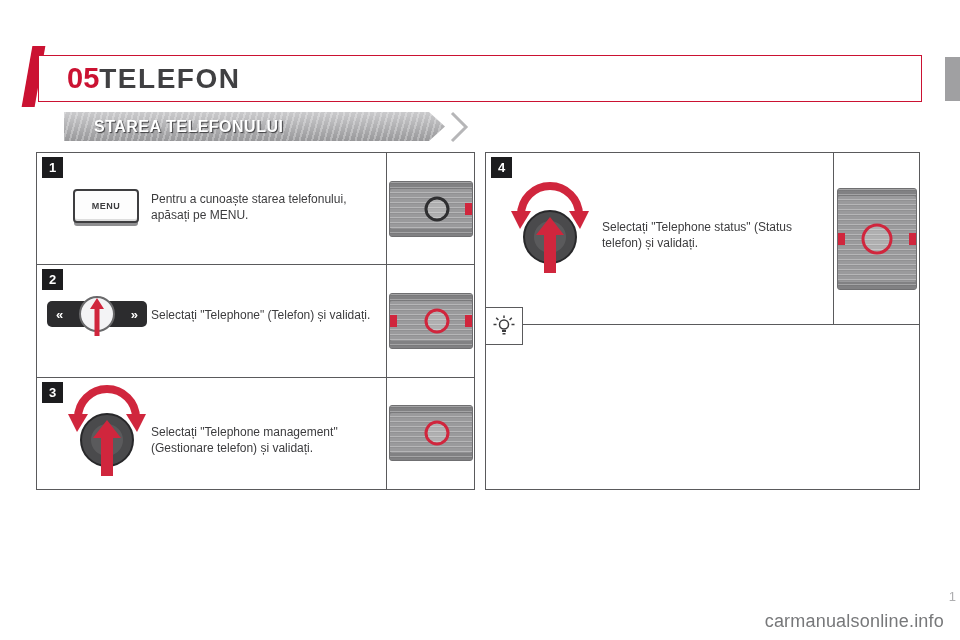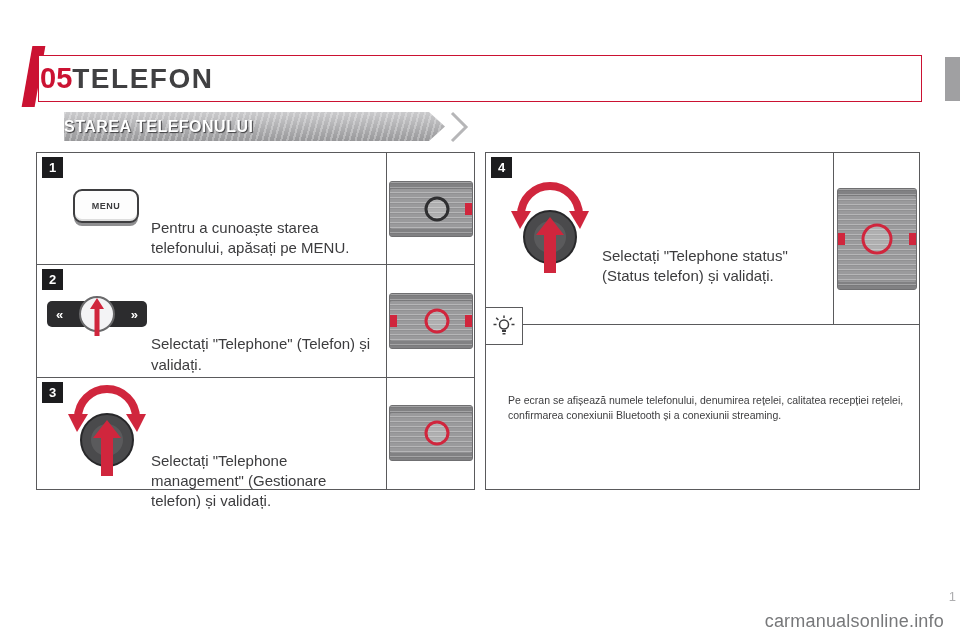--- a/index.html
+++ b/index.html
@@ -15,29 +15,29 @@
   
   .accent-slant{
     position:absolute;left:27px;top:46px;width:13px;height:61px;
     background:#cb1232;transform:skewX(-10deg);
   }
   .header-box{
     position:absolute;left:38px;top:55px;width:882px;height:45px;
     border:1px solid #cb1232;display:flex;align-items:center;
     background:#fff;
   }
-  .chapter{color:#cb1232;font-size:29px;font-weight:bold;margin-left:1px;}
+  .chapter{color:#cb1232;font-size:29px;font-weight:bold;margin-left:28px;}
   .title{color:#404042;font-size:28px;font-weight:bold;letter-spacing:1.5px;}
   .edge-tab{position:absolute;right:0;top:57px;width:15px;height:44px;background:#a0a0a2;}
 
   
   .banner{
     position:absolute;left:64px;top:112px;width:381px;height:29px;
     background:linear-gradient(180deg,#cbcbcd,#98989a);
-    display:flex;align-items:center;padding-left:0;box-sizing:border-box;
+    display:flex;align-items:center;padding-left:30px;box-sizing:border-box;
     clip-path:polygon(0 0,calc(100% - 16px) 0,100% 50%,calc(100% - 16px) 100%,0 100%);
   }
   .banner::before{
     content:"";position:absolute;inset:0;
     background:repeating-linear-gradient(105deg,rgba(255,255,255,.28) 0 2px,transparent 2px 6px);
   }
   .banner-text{
     position:relative;color:#fff;font-size:16px;font-weight:bold;letter-spacing:.5px;
     text-shadow:1px 1px 1px rgba(55,55,57,.95);
   }
@@ -51,26 +51,26 @@
   .row{flex:1;display:grid;grid-template-columns:1fr 88px;border-bottom:1px solid #5a5a5c;}
   .row:last-child{border-bottom:none;}
   .row-content{position:relative;}
   .thumb-cell{border-left:1px solid #5a5a5c;display:flex;align-items:center;justify-content:center;}
 
   .badge{
     position:absolute;left:5px;top:4px;width:21px;height:21px;
     background:#1c1c1e;color:#fff;font-size:13px;font-weight:bold;
     display:flex;align-items:center;justify-content:center;
   }
-  .step-text{position:absolute;left:114px;top:38px;width:228px;font-size:15px;line-height:1.35;color:#3c3c3e;margin-top:27px;}
+  .step-text{position:absolute;left:114px;top:38px;width:228px;font-size:12px;line-height:1.35;color:#3c3c3e;}
 
   
   .menu-btn{
     position:absolute;left:36px;top:36px;width:62px;height:30px;
-    background:#fdfdfd;border:2px solid #3e3e40;border-radius:9px;
+    background:#fdfdfd;border:2px solid #3e3e40;border-radius:4px;
     box-shadow:0 4px 0 -1px #8f8f91, inset 0 -2px 0 #ddd;
     display:flex;align-items:center;justify-content:center;
     font-size:9px;font-weight:bold;letter-spacing:.5px;color:#3c3c3e;
   }
 
   
   .rocker{position:absolute;left:10px;top:28px;width:100px;height:48px;}
   .rocker-bar{
     position:absolute;top:8px;left:0;width:100px;height:26px;background:#2c2c2e;border-radius:5px;
     display:flex;align-items:center;justify-content:space-between;padding:0 9px;box-sizing:border-box;
@@ -235,19 +235,18 @@
           <line x1="3.2" y1="2.8" x2="5.4" y2="5"></line>
           <line x1="18.8" y1="2.8" x2="16.6" y2="5"></line>
           <line x1="0.5" y1="9.5" x2="3.5" y2="9.5"></line>
           <line x1="18.5" y1="9.5" x2="21.5" y2="9.5"></line>
         </g>
         <rect x="9" y="15" width="4" height="2" fill="#3c3c3e"></rect>
         <rect x="9.5" y="18" width="3" height="1.5" fill="#3c3c3e"></rect>
       </svg>
     </div>
 
-    <div class="note-text">Pe ecran se afișează numele telefonului, denumirea rețelei, calitatea recepției rețelei, confirmarea conexiunii Bluetooth și a conexiunii streaming.</div>
   </div>
 
   <div class="page-num">1</div>
   <div class="watermark">carmanualsonline.info</div>
 
 </div>
 
 </body></html>

